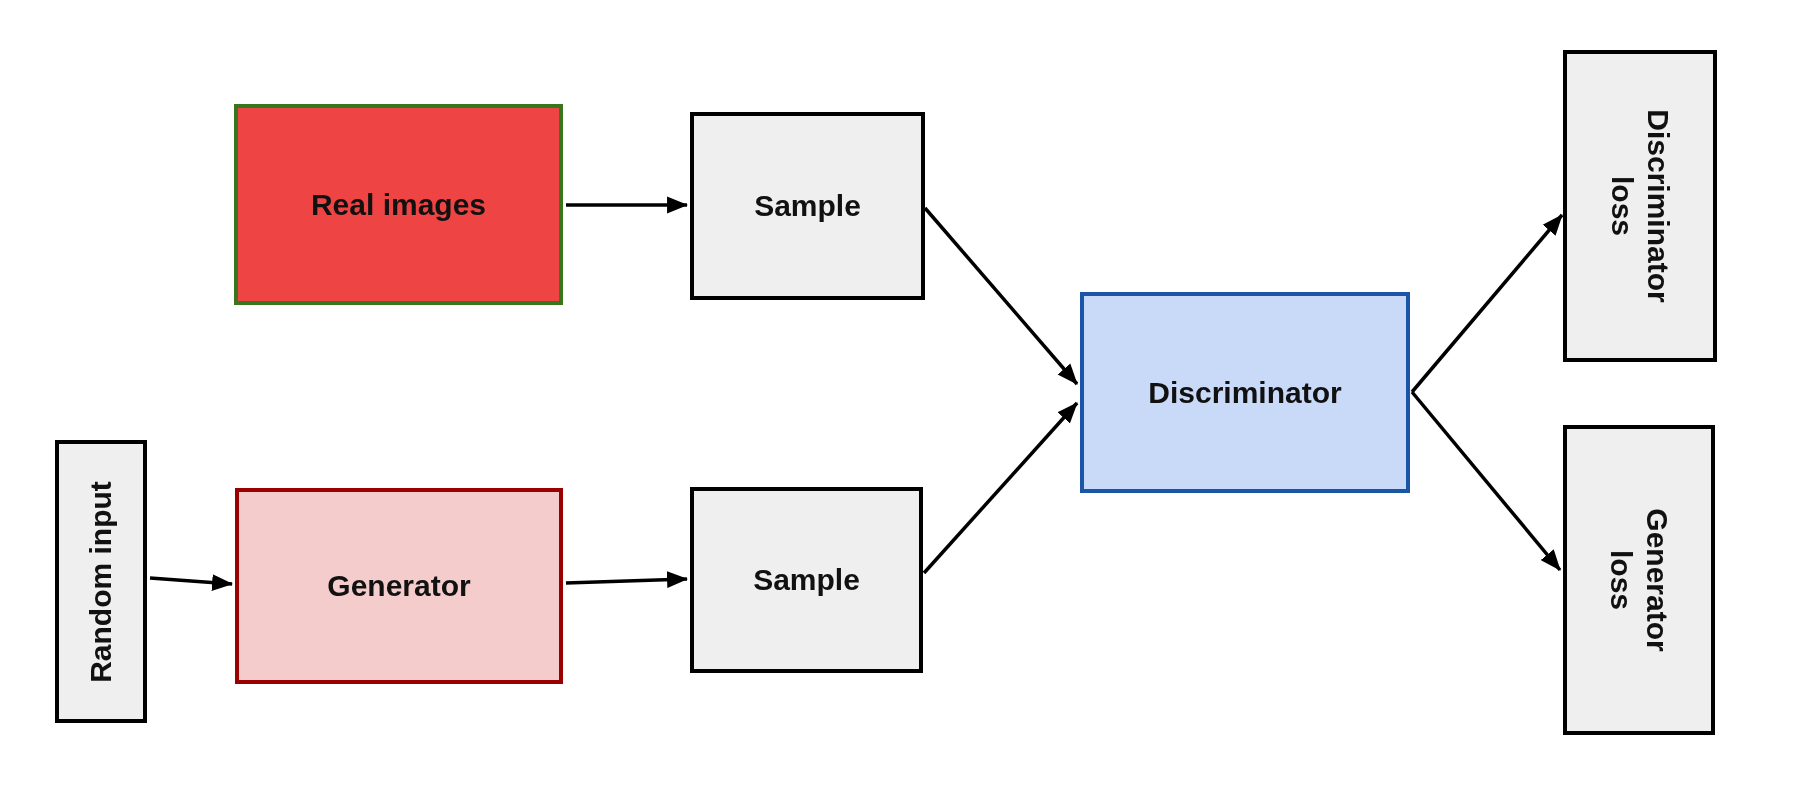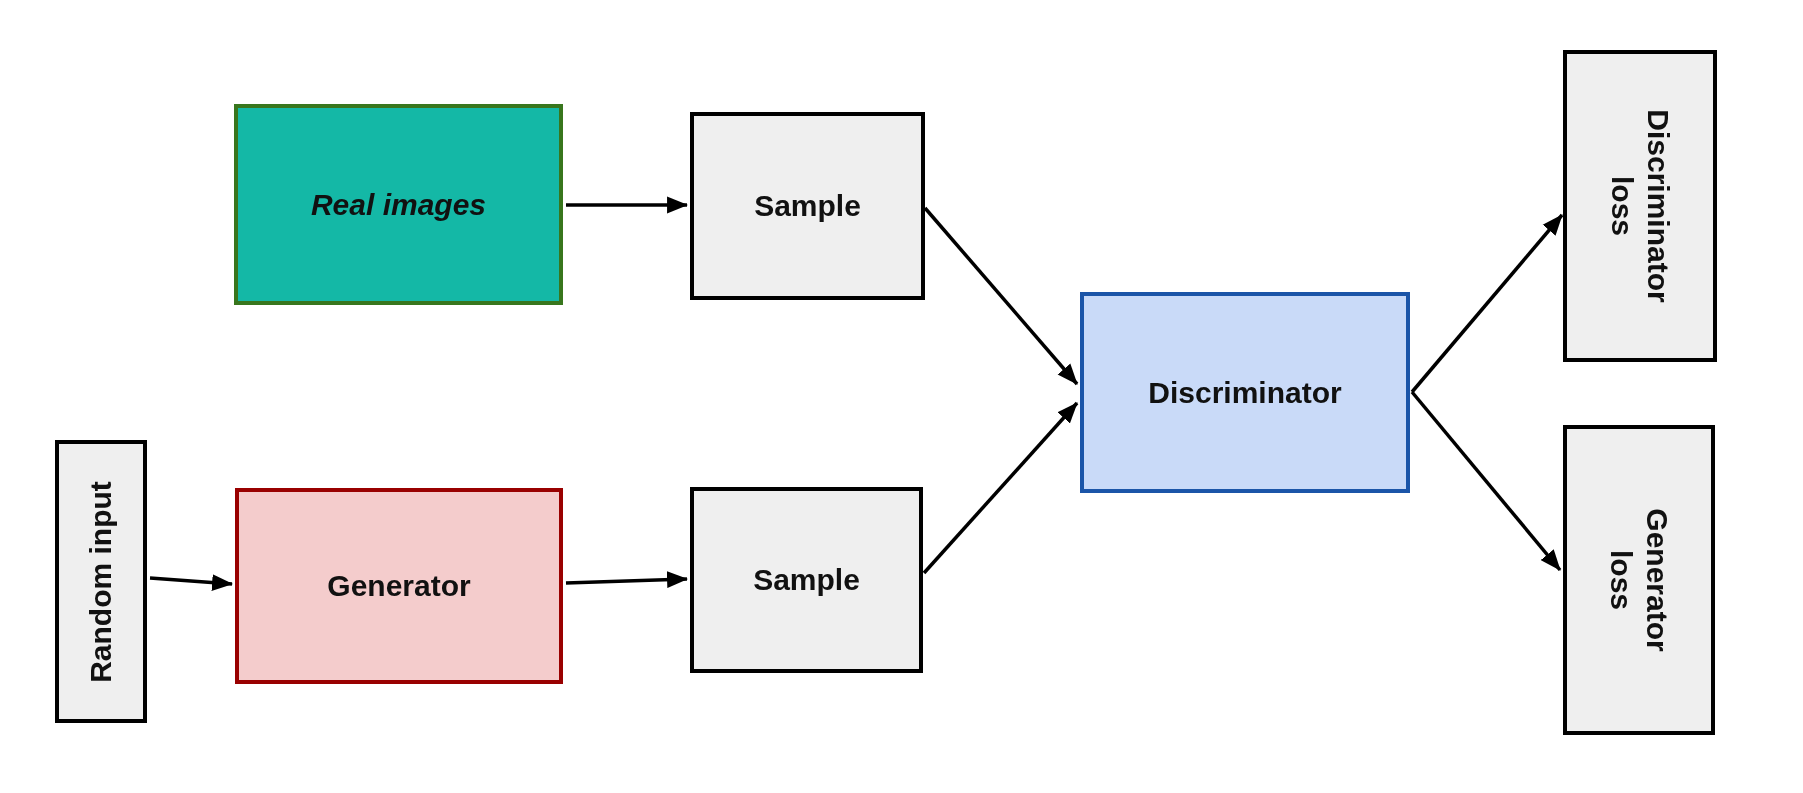--- a/index.html
+++ b/index.html
@@ -70,21 +70,21 @@
     </defs>
     <line x1="566" y1="205" x2="687" y2="205" marker-end="url(#ah)"></line>
     <line x1="925" y1="208" x2="1077" y2="384" marker-end="url(#ah)"></line>
     <line x1="150" y1="578" x2="232" y2="584" marker-end="url(#ah)"></line>
     <line x1="566" y1="583" x2="687" y2="579" marker-end="url(#ah)"></line>
     <line x1="924" y1="573" x2="1077" y2="403" marker-end="url(#ah)"></line>
     <line x1="1412" y1="392" x2="1562" y2="215" marker-end="url(#ah)"></line>
     <line x1="1412" y1="392" x2="1560" y2="570" marker-end="url(#ah)"></line>
   </svg>
 
-  <div class="node" id="node-real-images" style="background: #14b8a6; border-color: rgb(56, 118, 29); font-style: italic;">
+  <div class="node" id="node-real-images" style="background: #ef4444; border-color: rgb(56, 118, 29);">
     <div class="label">Real images</div>
   </div>
 
   <div class="node" id="node-sample-real" style="background: rgb(239, 239, 239); border-color: rgb(0, 0, 0);">
     <div class="label">Sample</div>
   </div>
 
   <div class="node rot-ccw" id="node-random-input" style="background: rgb(239, 239, 239); border-color: rgb(0, 0, 0);">
     <div class="label">Random input</div>
   </div>

